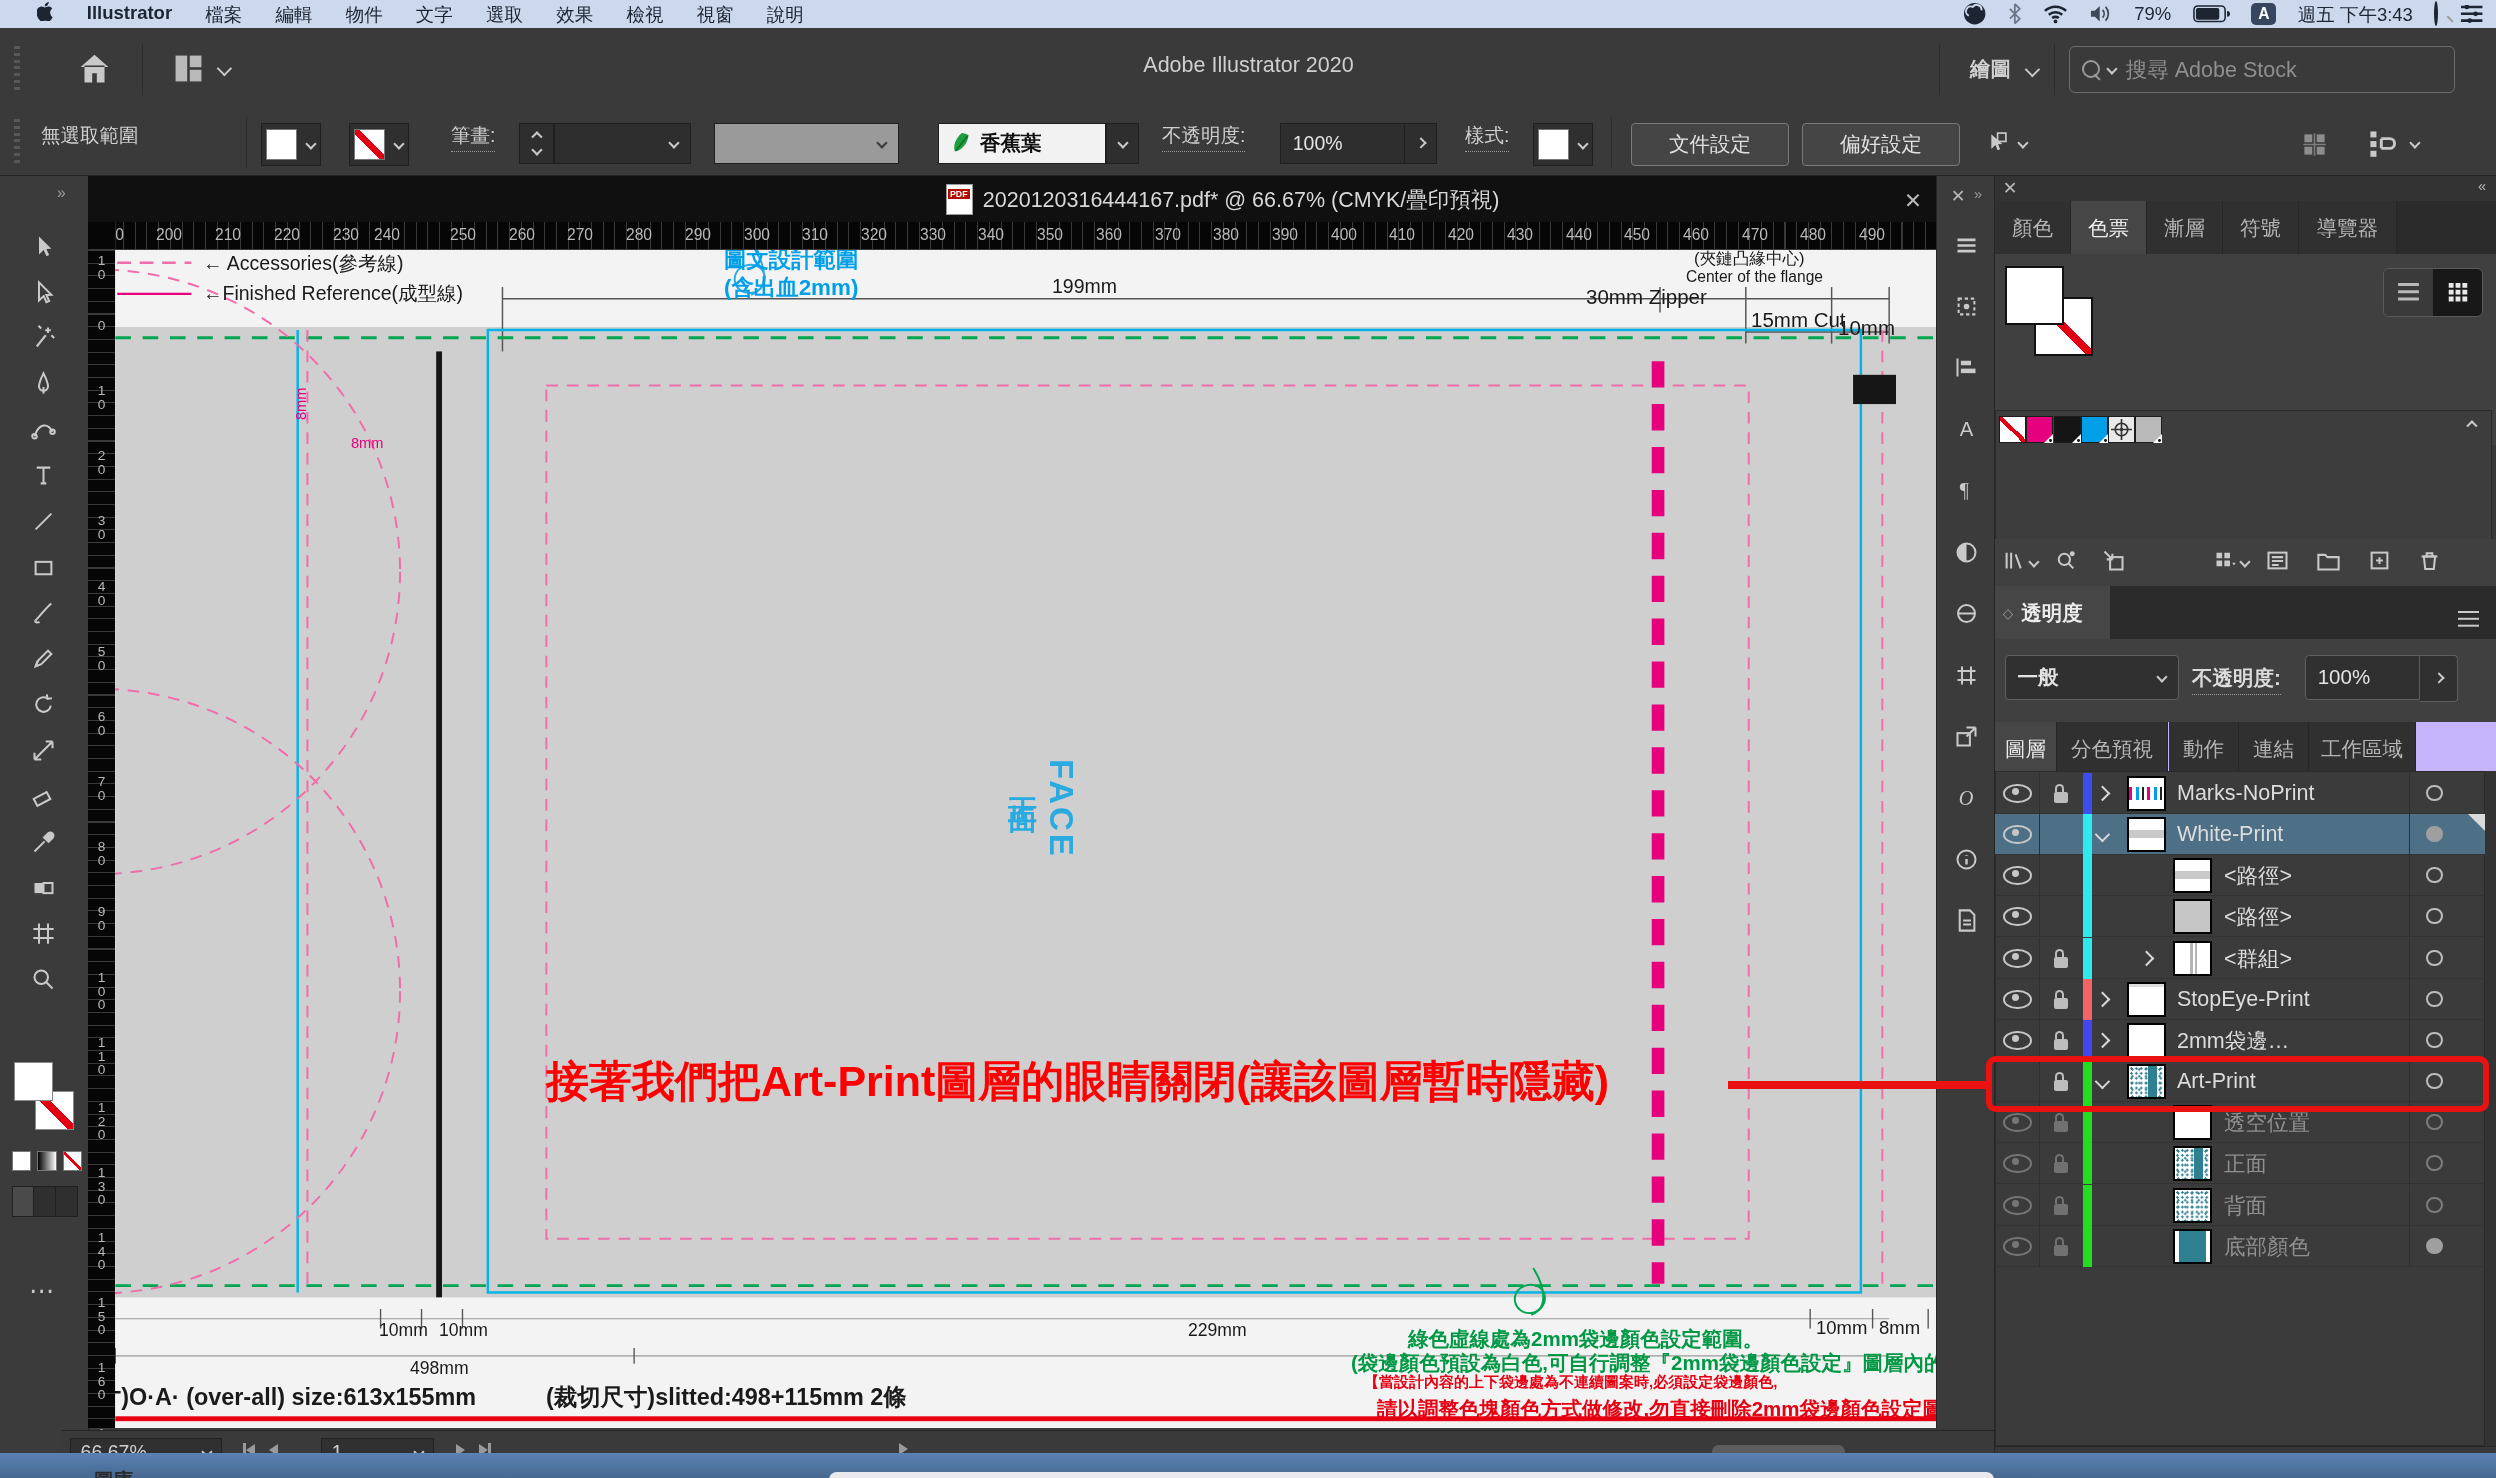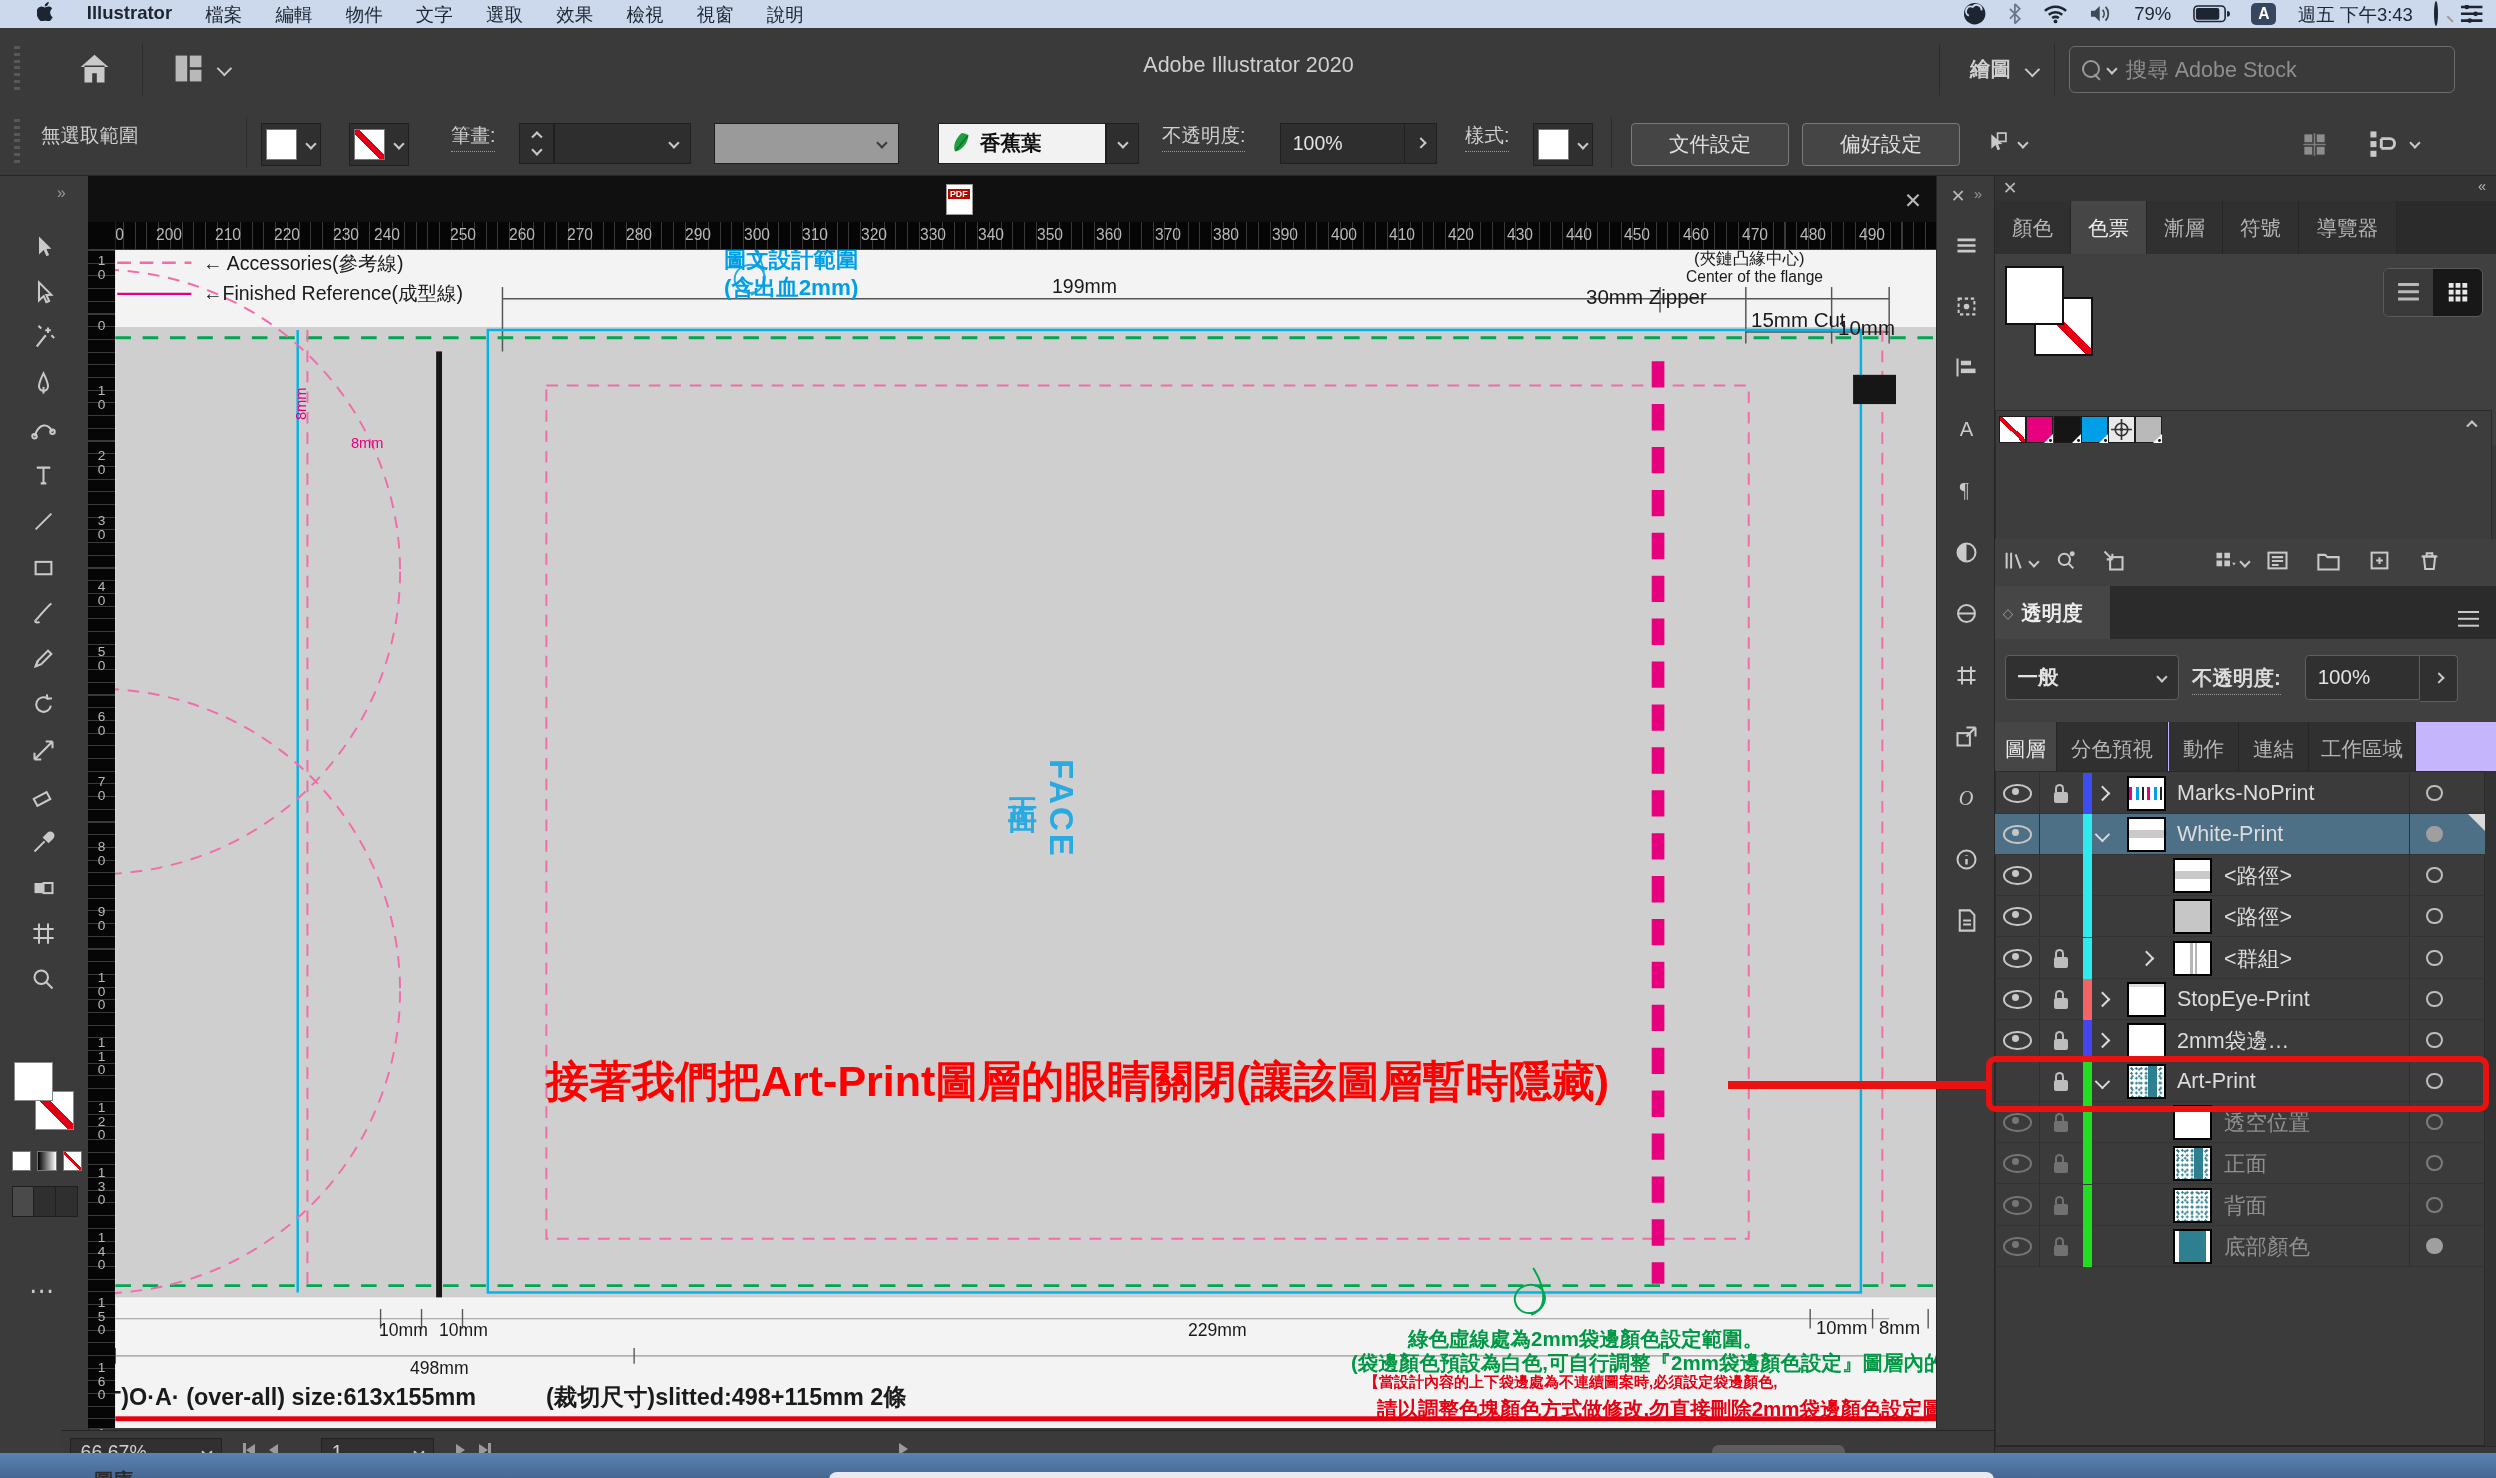--- a/index.html
+++ b/index.html
@@ -407,20 +407,21 @@
       <span style="flex:1;border-right:1px solid #1f1f1f;background:#4a4a4a;"></span>
       <span style="flex:1;border-right:1px solid #1f1f1f;"></span>
       <span style="flex:1;"></span>
     </div>
     <div class="abs" style="left:29px;top:1100px;color:#c9c9c9;font-size:25px;letter-spacing:2px;">⋯</div>
   </div>
 
   <div id="tabbar">
     <div style="width:858px;"></div>
     <span class="pdf-ico"></span>
+    <span style="white-space:nowrap;">2020120316444167.pdf* @ 66.67% (CMYK/疊印預視)</span>
     <div class="abs" style="left:1816px;top:11.7px;color:#b9b9b9;font-size:21.5px;">✕</div>
     <div class="abs" style="left:1859px;top:13.7px;color:#9a9a9a;font-size:17.6px;">»</div>
     <div class="abs" style="left:1872px;top:31px;width:25px;height:9.8px;background:repeating-linear-gradient(90deg,#6a6a6a 0 2px,transparent 2px 4.9px);"></div>
   </div>
 
   <div id="hruler">
       <div class="hnum" style="left: 9.8px;">190</div>
       <div class="hnum" style="left: 68px;">200</div>
       <div class="hnum" style="left: 127px;">210</div>
       <div class="hnum" style="left: 186px;">220</div>

